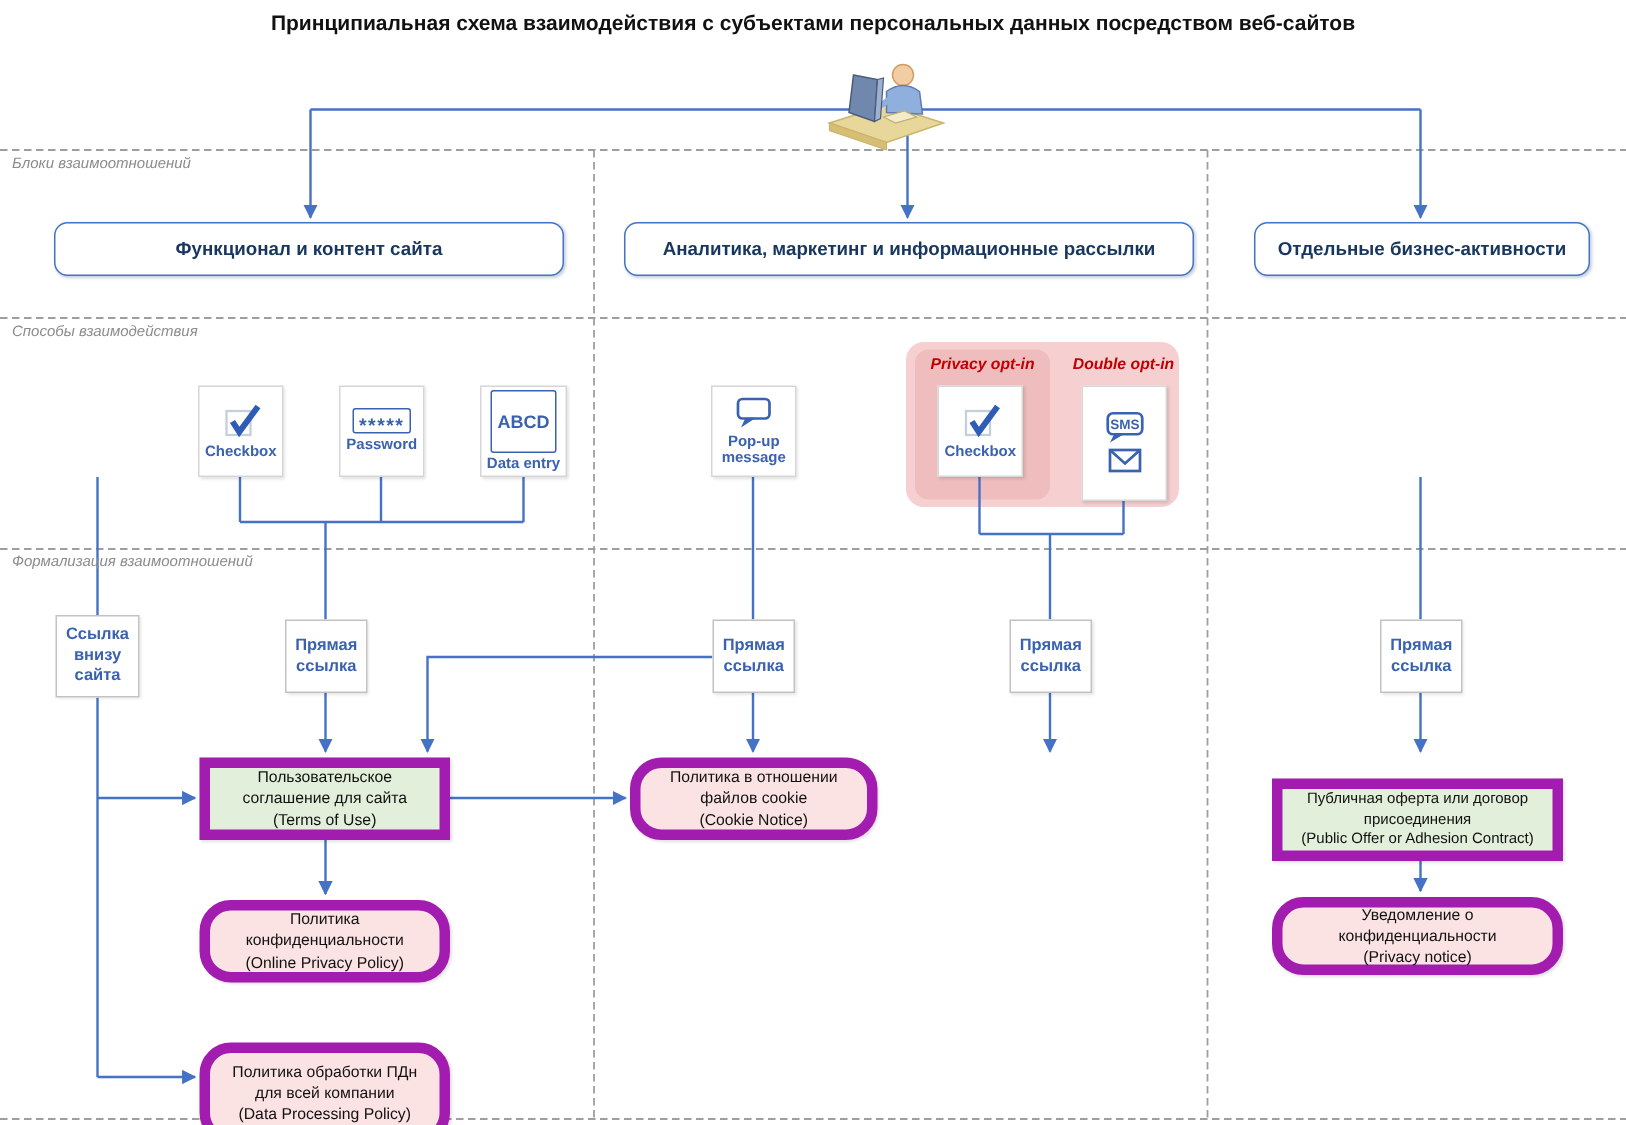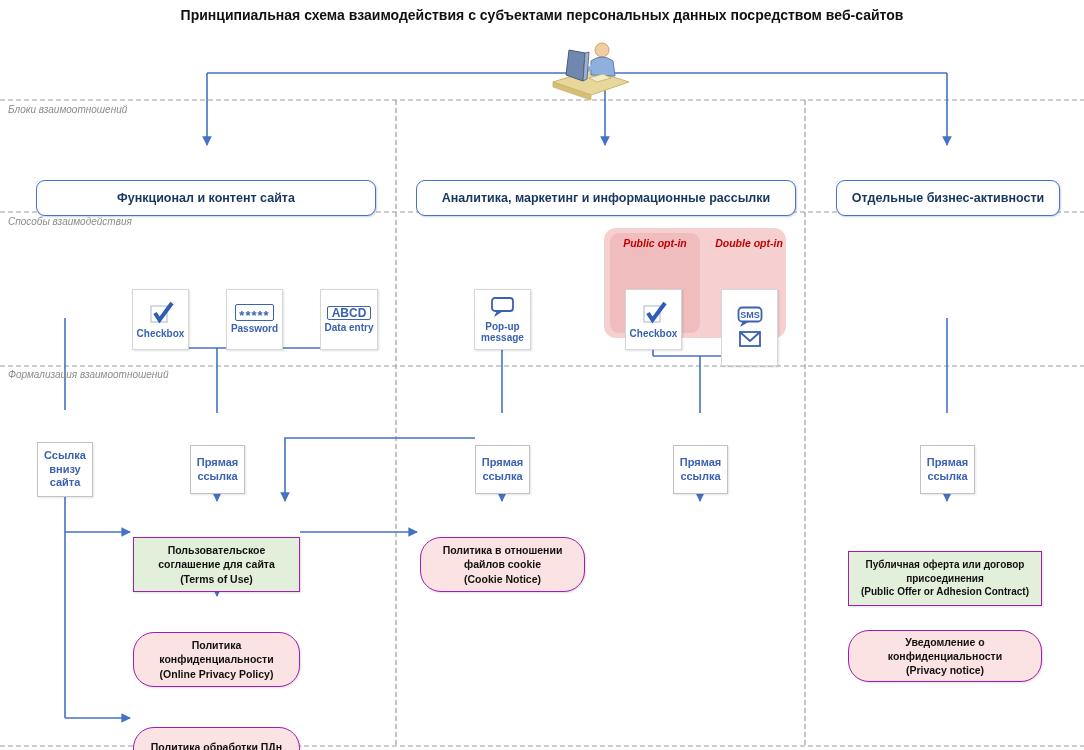--- a/index.html
+++ b/index.html
@@ -2,37 +2,37 @@
 <html><head>
 <meta charset="utf-8">
 <style>
   * { margin:0; padding:0; box-sizing:border-box; }
   html,body { background:#ffffff; }
   body { font-family:"Liberation Sans", sans-serif; }
   .canvas { position:relative; width:1084px; height:750px; background:#fff; overflow:hidden; }
   .layer-svg { position:absolute; left:0; top:0; z-index:1; }
   .zone { position:absolute; z-index:0; }
   .box { position:absolute; z-index:2; display:flex; align-items:center; justify-content:center;
-         text-align:center;margin-top:32px; }
+         text-align:center; }
   .title { position:absolute; top:7px; left:0; width:100%; text-align:center;
            font-size:14px; font-weight:bold; color:#111; z-index:2; }
   .section-label { position:absolute; font-size:10px; font-style:italic; color:#8c8c8c; z-index:2; }
   .top-block { border:1.5px solid #4472c4; border-radius:9px; background:#fff;
                font-weight:bold; font-size:12.5px; color:#17375e;
                box-shadow:1px 1px 2px rgba(100,120,160,.35); }
   .method-box { background:#fff; border:1px solid #d6d6d6; box-shadow:1px 1px 2px rgba(0,0,0,.13);
                 flex-direction:column; gap:2px; padding:2px; }
   .method-label { font-size:10px; font-weight:bold; color:#3a62b0; line-height:1.15;
                   white-space:pre-line; }
   .glyph-box { border:1.5px solid #3a62b0; color:#3a62b0; font-weight:bold; font-size:12px;
-               padding:0 4px; border-radius:2px; line-height:1; }
+               padding:14px 4px; border-radius:2px; line-height:1; }
   .glyph-box.stars { font-size:13px; letter-spacing:1px; padding:4px 3px 0 3px; height:17px; }
   .link-box { background:#fff; border:1px solid #c2c2c2; box-shadow:1px 1px 2px rgba(0,0,0,.10);
               font-size:11px; font-weight:bold; color:#3a62b0; line-height:1.25; white-space:pre-line; }
-  .doc-box { border:1px solid #a21caf; font-size:10.5px; font-weight:bold; color:#111;
+  .doc-box { border:7px solid #a21caf; font-size:10.5px; font-weight:normal; color:#111;
              line-height:1.35; white-space:pre-line; box-shadow:1px 1px 2px rgba(0,0,0,.12); }
   .doc-green { background:#e2efda; }
   .doc-pink { background:#fbe2e3;border-radius:21px; }
   .doc-offer { font-size:10px; }
   .optin-zone { background:#f6cfd0; border-radius:12px; }
   .optin-inner { background:#f0bdbe; border-radius:9px; }
   .optin-label { position:absolute; z-index:2; font-size:10.5px; font-weight:bold; font-style:italic;
                  color:#c00000; text-align:center; }
   .person-icon { position:absolute; z-index:2; }
 </style>
@@ -106,21 +106,21 @@
   <div class="section-label" style="left:8px;top:104px;">Блоки взаимоотношений</div>
   <div class="section-label" style="left:8px;top:216px;">Способы взаимодействия</div>
   <div class="section-label" style="left:8px;top:369px;">Формализация взаимоотношений</div>
 
   <div class="box top-block" style="left:36px;top:148px;width:340px;height:36px;">Функционал и контент сайта</div>
   <div class="box top-block" style="left:836px;top:148px;width:224px;height:36px;">Отдельные бизнес-активности</div>
   <div class="box top-block" style="left:416px;top:148px;width:380px;height:36px;">Аналитика, маркетинг и информационные рассылки</div>
 
   <div class="zone optin-zone" style="left:604px;top:228px;width:182px;height:110px;"></div>
   <div class="zone optin-inner" style="left:610px;top:233px;width:90px;height:100px;"></div>
-  <div class="optin-label" style="left:612px;top:237px;width:86px;">Public opt-in</div>
+  <div class="optin-label" style="left:612px;top:237px;width:86px;">Privacy opt-in</div>
   <div class="optin-label" style="left:706px;top:237px;width:86px;">Double opt-in</div>
 
 
   <div class="box method-box" style="left:132px;top:257px;width:57px;height:61px;">
     <svg width="28" height="26" viewBox="0 0 28 26">
       <rect x="4" y="6" width="16" height="16" fill="#fff" stroke="#c3cede" stroke-width="1.5"></rect>
       <path d="M8 13 L12.5 20 L25 3" stroke="#2f5cb7" stroke-width="4" fill="none"></path>
     </svg>
     <div class="method-label">Checkbox</div>
   </div>

